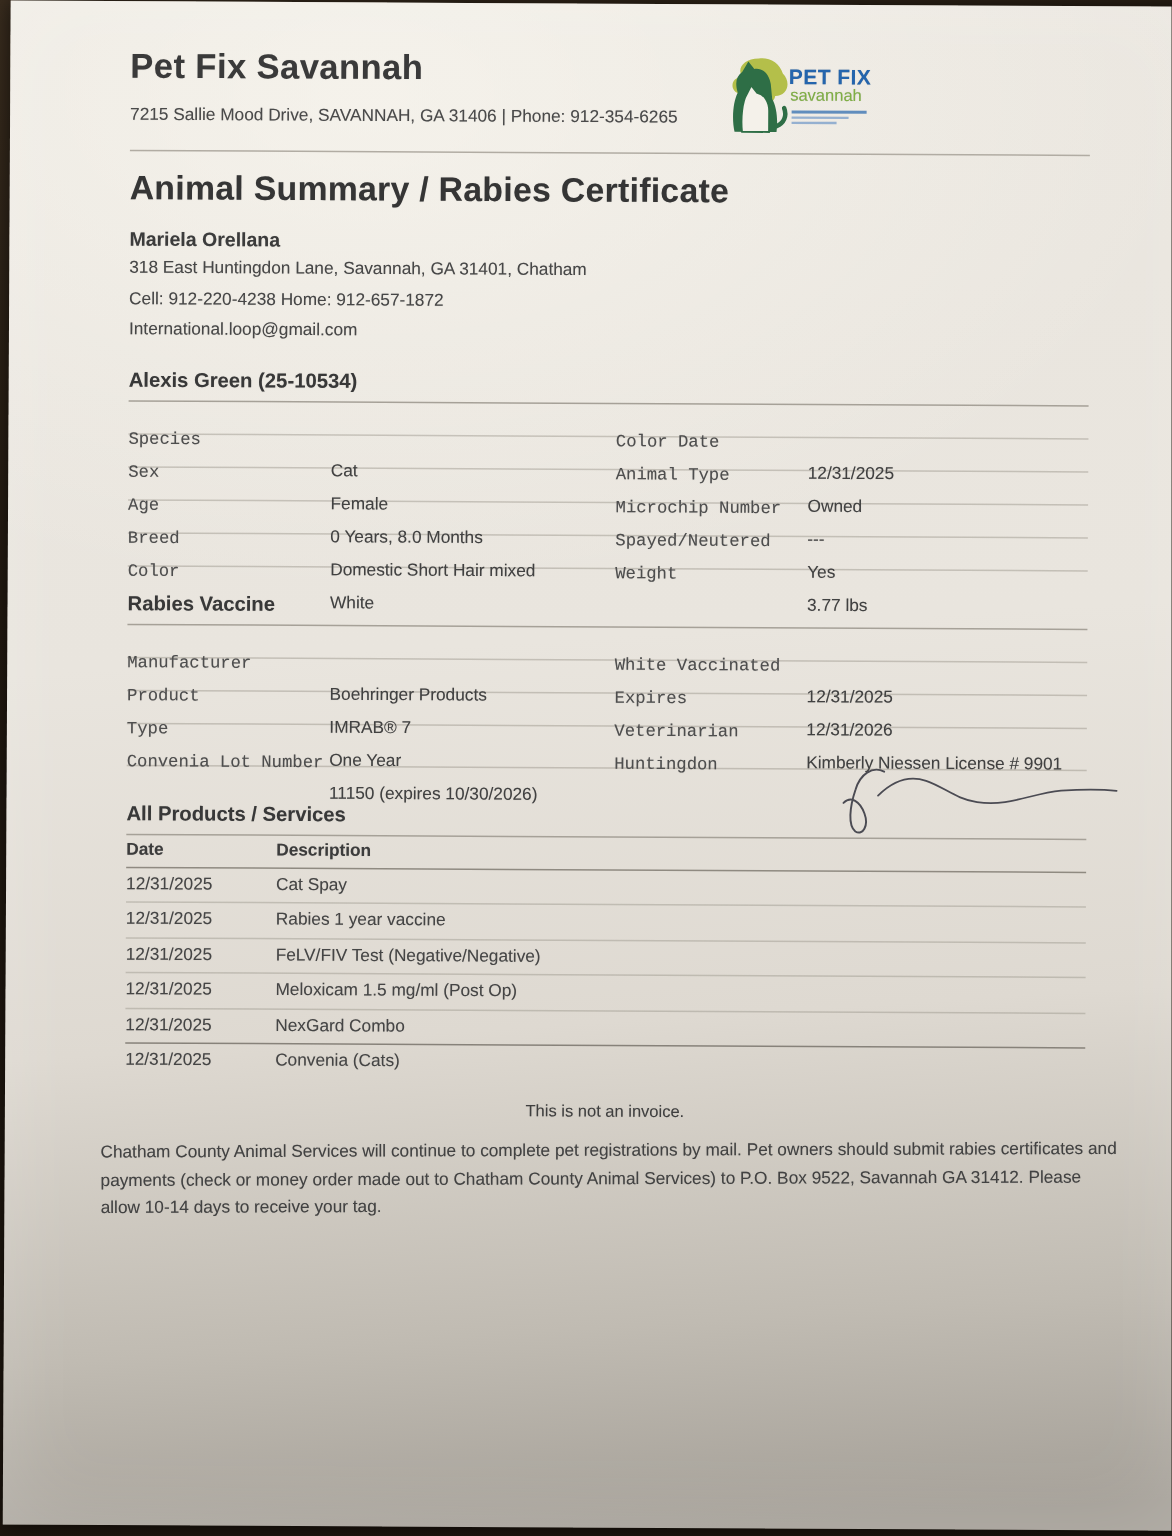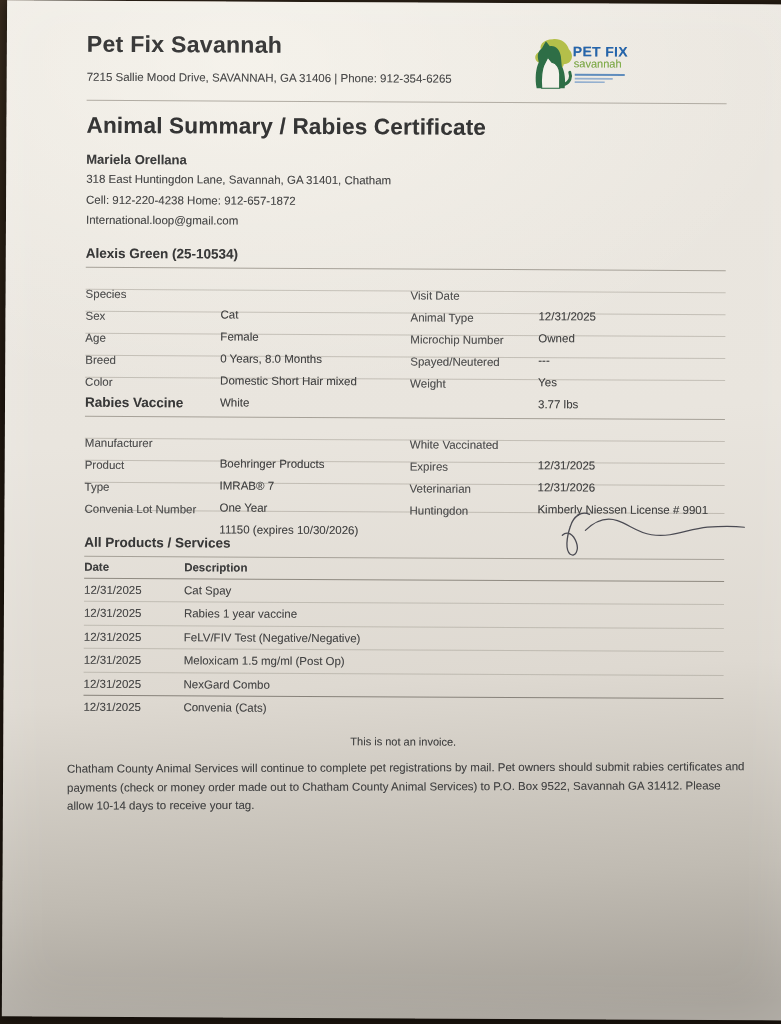--- a/index.html
+++ b/index.html
@@ -15,36 +15,36 @@
     background:
       radial-gradient(120% 55% at 30% 6%, rgba(255,253,246,.5), rgba(255,255,255,0) 60%),
       linear-gradient(176deg,#ebe7e0 0%,#e9e5de 42%,#ded9d1 66%,#c0bbb2 85%,#a5a098 98%);
     box-shadow:0 0 14px rgba(0,0,0,.65), inset 0 0 60px rgba(255,255,255,.18);
     color:#454545;
     text-shadow:0 0 .5px rgba(80,80,80,.35);
   }
   .inner{padding:30px 66px 0 80px;}
   .clinic-name{font-size:23px;font-weight:bold;color:#3a3a3a;letter-spacing:.3px;}
   .clinic-addr{font-size:11.5px;color:#4a4a4a;margin-top:13px;}
-  .logo{position:absolute;left:522px;top:33px;width:104px;height:56px;text-align:center;}
+  .logo{position:absolute;left:475px;top:33px;width:104px;height:56px;text-align:center;}
   .logo svg text{font-family:"Liberation Sans",sans-serif;}
   .top-rule{border:none;border-top:1px solid #b1aca3;margin:17px 0 0 0;}
   .doc-title{font-size:22.5px;font-weight:bold;color:#353535;margin:12px 0 0 0;letter-spacing:.2px;}
   .owner{margin-top:13px;}
   .owner-name{font-size:13px;font-weight:bold;color:#3c3c3c;}
   .owner-line{font-size:11.5px;color:#474747;margin-top:5px;line-height:1.35;}
   .section{margin-top:17px;}
   .section-title{font-size:13.5px;font-weight:bold;color:#383838;padding-bottom:6px;border-bottom:1.5px solid #a6a198;}
   .grid-row{
     display:grid;grid-template-columns:135px 190px 128px 1fr;
     align-items:center;height:21px;
     border-bottom:1px solid rgba(125,120,110,.35);
     font-size:11.5px;color:#484848;
   }
-  .grid-row .lbl{color:#4e4e4e;}
+  .grid-row .lbl{color:#4e4e4e;font-family:Liberation Mono, monospace;}
   .grid-row .val{color:#414141;margin-top:40px;}
   .sig-row{height:27px;}
   .sig-cell{position:relative;height:100%;}
   .sig-cell svg{position:absolute;left:0px;top:-3px;overflow:visible;}
   .prod-head{
     display:grid;grid-template-columns:100px 1fr;align-items:center;height:21px;
     font-size:11.5px;font-weight:bold;color:#3c3c3c;
     border-bottom:1px solid #8f8a81;
   }
   .prod-row{
@@ -95,21 +95,21 @@
       <div class="owner-line">318 East Huntingdon Lane, Savannah, GA 31401, Chatham</div>
       <div class="owner-line">Cell: 912-220-4238 Home: 912-657-1872</div>
       <div class="owner-line">International.loop@gmail.com</div>
     </div>
 
     <div class="section">
       <div class="section-title">Alexis Green (25-10534)</div>
       <div class="grid-row">
         <span class="lbl">Species</span>
         <span class="val">Cat</span>
-        <span class="lbl">Visit Date</span>
+        <span class="lbl">Color Date</span>
         <span class="val">12/31/2025</span>
       </div>
       <div class="grid-row">
         <span class="lbl">Sex</span>
         <span class="val">Female</span>
         <span class="lbl">Animal Type</span>
         <span class="val">Owned</span>
       </div>
       <div class="grid-row">
         <span class="lbl">Age</span>

